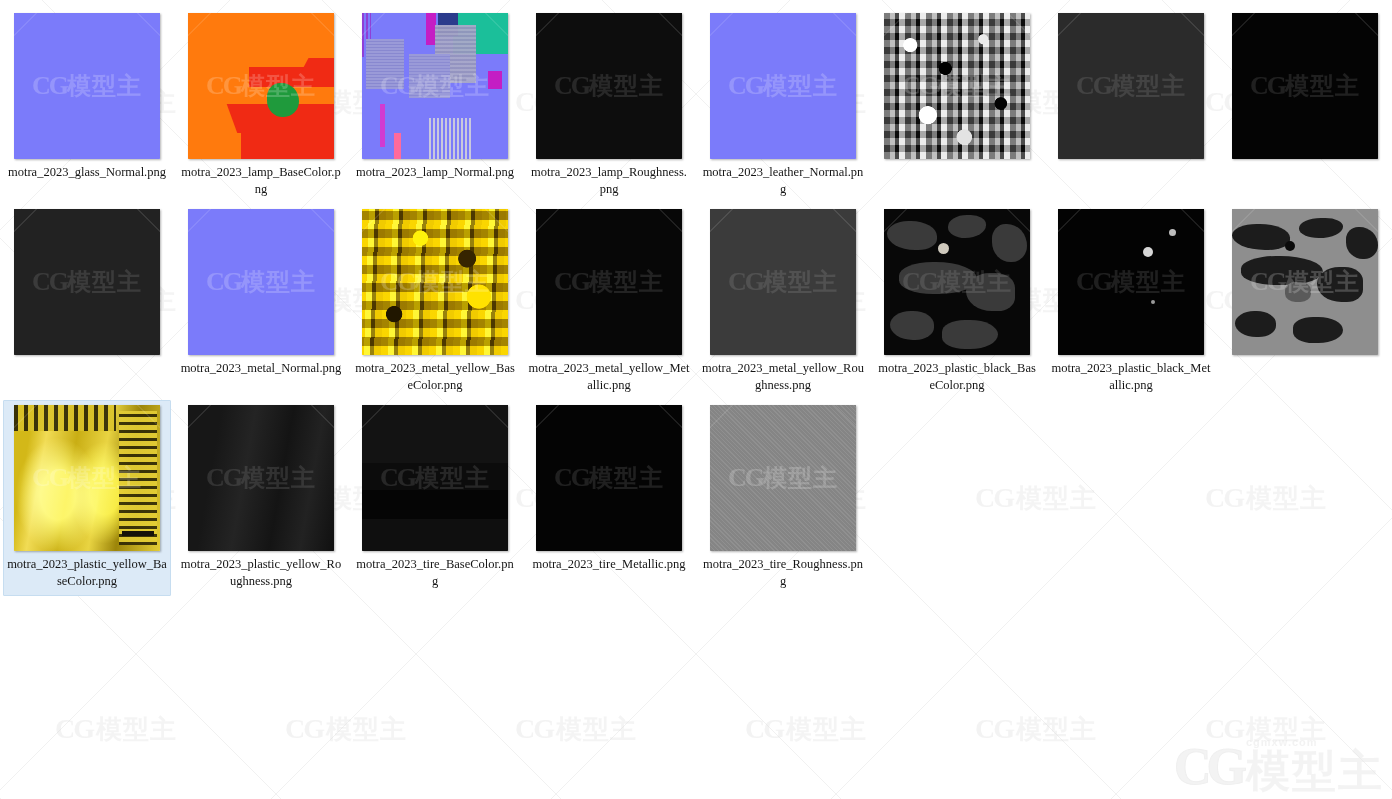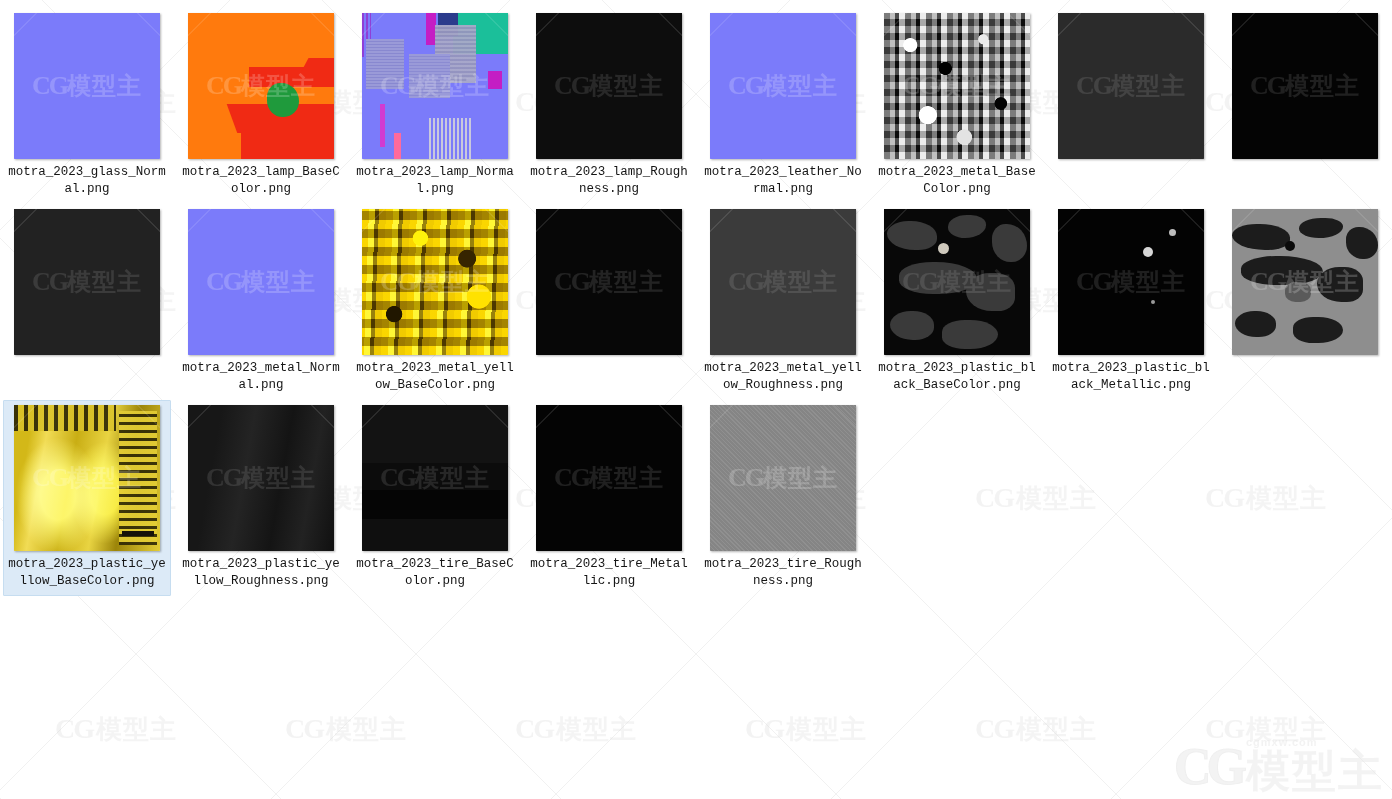--- a/index.html
+++ b/index.html
@@ -139,21 +139,21 @@
   }
 
   .file-label {
     margin-top: 5px;
     width: 162px;
     text-align: center;
     font-size: 12.5px;
     line-height: 17px;
     color: #151515;
     word-break: break-all;
-    font-family: Liberation Mono, monospace;
+    font-family: Liberation Serif, serif;
   }
 
   
   .tx-normal-flat { background: #7b7bfa; }
 
   .tx-lamp-base {
     background: #ff7a0d;
   }
   .tx-lamp-base .sh-red-a {
     position: absolute; left: 42%; top: 37%; width: 64%; height: 14%;
@@ -531,21 +531,20 @@
       </div>
       <div class="file-item">
         <div class="thumb-wrap">
           <div class="thumb tx-metal-base"></div>
           <div class="thumb-diag"></div>
           <div class="thumb-wm">
             <span class="tw-cg">CG</span>
             <span class="tw-cn">模型主</span>
           </div>
         </div>
-        <div class="file-label">motra_2023_metal_BaseColor.png</div>
       </div>
       <div class="file-item">
         <div class="thumb-wrap">
           <div class="thumb tx-metal-black-base"></div>
           <div class="thumb-diag"></div>
           <div class="thumb-wm" style="opacity: 0.11;">
             <span class="tw-cg">CG</span>
             <span class="tw-cn">模型主</span>
           </div>
         </div>
@@ -594,20 +593,21 @@
       </div>
       <div class="file-item">
         <div class="thumb-wrap">
           <div class="thumb tx-black2"></div>
           <div class="thumb-diag"></div>
           <div class="thumb-wm" style="opacity: 0.11;">
             <span class="tw-cg">CG</span>
             <span class="tw-cn">模型主</span>
           </div>
         </div>
+        <div class="file-label">motra_2023_metal_yellow_Metallic.png</div>
       </div>
       <div class="file-item">
         <div class="thumb-wrap">
           <div class="thumb tx-metal-yellow-rough"></div>
           <div class="thumb-diag"></div>
           <div class="thumb-wm" style="opacity: 0.11;">
             <span class="tw-cg">CG</span>
             <span class="tw-cn">模型主</span>
           </div>
         </div>

